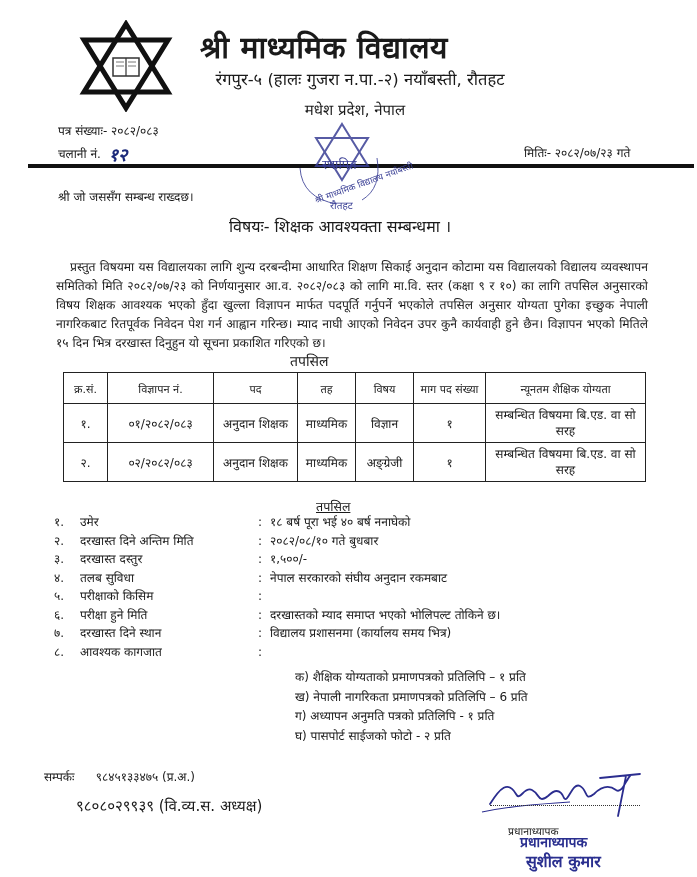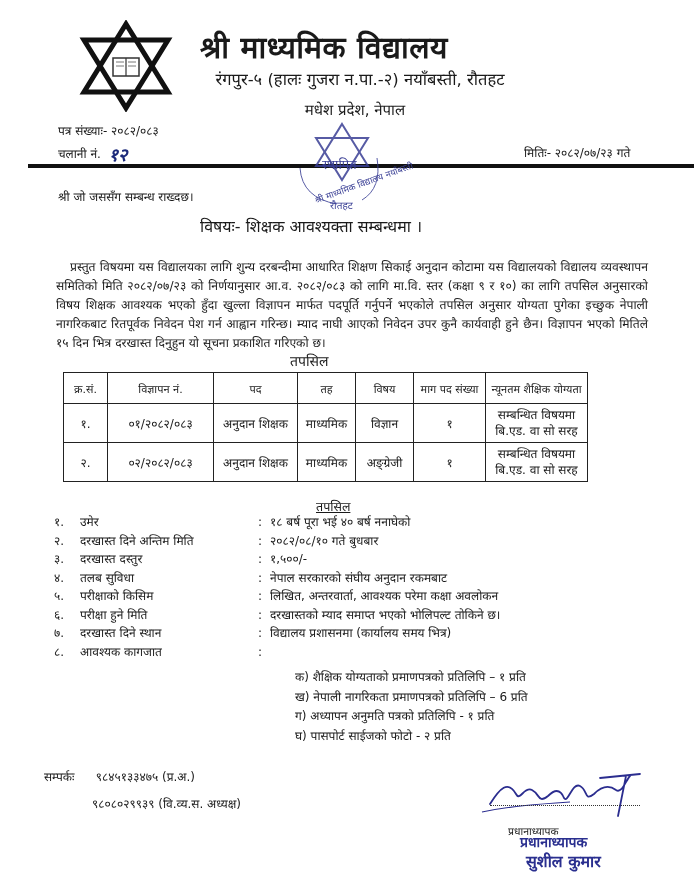--- a/index.html
+++ b/index.html
@@ -10,40 +10,40 @@
   .title { left:200px; top:26px; width:360px; font-size:30px; font-weight:bold; letter-spacing:0.5px; white-space:nowrap; }
   .addr { left:180px; top:67px; width:360px; text-align:center; font-size:16.5px; white-space:nowrap; }
   .province { left:200px; top:99px; width:310px; text-align:center; font-size:15px; white-space:nowrap; }
   .ref { left:58px; top:122px; font-size:12px; white-space:nowrap; }
   .chalani { left:58px; top:142px; font-size:12px; white-space:nowrap; }
   .chalani-sign { display:inline-block; font-family:"DejaVu Serif", serif; font-style:italic; font-size:18px; font-weight:bold; color:#1c2a7a; margin-left:4px; vertical-align:middle; }
   .date { left:524px; top:144px; font-size:12px; white-space:nowrap; }
   .rule { left:28px; top:164px; width:666px; height:4px; background:#111; }
   .stamp { left:282px; top:118px; width:110px; height:95px; }
   .recipient { left:58px; top:188px; font-size:12px; white-space:nowrap; }
-  .subject { left:200px; top:215px; width:280px; font-size:16px; white-space:nowrap; }
+  .subject { left:200px; top:215px; width:280px; text-align:center; font-size:16px; white-space:nowrap; }
   .para { left:56px; top:258px; width:592px; font-size:12.2px; line-height:19px; text-align:justify; text-indent:14px; }
   .tapsil1 { left:290px; top:351px; font-size:14px; }
-  table.vac { position:absolute; left:63px; top:372px; width:525px; border-collapse:collapse; font-size:12px; }
+  table.vac { position:absolute; left:63px; top:372px; width:583px; border-collapse:collapse; font-size:12px; }
   table.vac th, table.vac td { border:1.5px solid #222; text-align:center; padding:3px 4px; }
   table.vac th { height:24px; font-weight:normal; font-size:11px; }
   table.vac td { height:32px; }
   table.vac td.qual { text-align:center; line-height:16px; }
   .tapsil2 { left:316px; top:498px; font-size:12.5px; text-decoration:underline; }
   .details { left:54px; top:513px; width:520px; font-size:12px; }
   .drow { position:relative; height:18.5px; line-height:18.5px; white-space:nowrap; }
   .dnum { position:absolute; left:0; width:18px; }
   .dlabel { position:absolute; left:26px; }
   .dcolon { position:absolute; left:204px; }
   .dval { position:absolute; left:216px; }
   .docs { left:295px; top:668px; font-size:12px; }
   .docs div { height:19.5px; line-height:19.5px; white-space:nowrap; }
   .contact1 { left:44px; top:768px; font-size:12px; white-space:nowrap; }
   .contact1 .lbl { display:inline-block; width:48px; }
-  .contact2 { left:92px; top:795px; font-size:12px; white-space:nowrap; }
+  .contact2 { left:76px; top:795px; font-size:15px; white-space:nowrap; }
   .signature { left:480px; top:768px; width:170px; height:50px; }
   .sigline { left:490px; top:805px; width:150px; border-top:1.5px dotted #333; }
   .role-print { left:508px; top:824px; font-size:10.5px; white-space:nowrap; }
   .role-stamp { left:520px; top:832px; font-size:14px; color:#2a2f8f; font-weight:bold; white-space:nowrap; }
   .name-stamp { left:526px; top:850px; font-size:16px; color:#2a2f8f; font-weight:bold; white-space:nowrap; }
 </style>
 </head>
 <body>
 
 <div class="abs logo">
@@ -163,21 +163,20 @@
   <div class="drow">
     <span class="dnum">४.</span>
     <span class="dlabel">तलब सुविधा</span>
     <span class="dcolon">:</span>
     <span class="dval">नेपाल सरकारको संघीय अनुदान रकमबाट</span>
   </div>
   <div class="drow">
     <span class="dnum">५.</span>
     <span class="dlabel">परीक्षाको किसिम</span>
     <span class="dcolon">:</span>
-    <span class="dval">लिखित, अन्तरवार्ता,  आवश्यक परेमा कक्षा अवलोकन</span>
   </div>
   <div class="drow">
     <span class="dnum">६.</span>
     <span class="dlabel">परीक्षा हुने मिति</span>
     <span class="dcolon">:</span>
     <span class="dval">दरखास्तको म्याद समाप्त भएको भोलिपल्ट तोकिने छ।</span>
   </div>
   <div class="drow">
     <span class="dnum">७.</span>
     <span class="dlabel">दरखास्त दिने स्थान</span>

